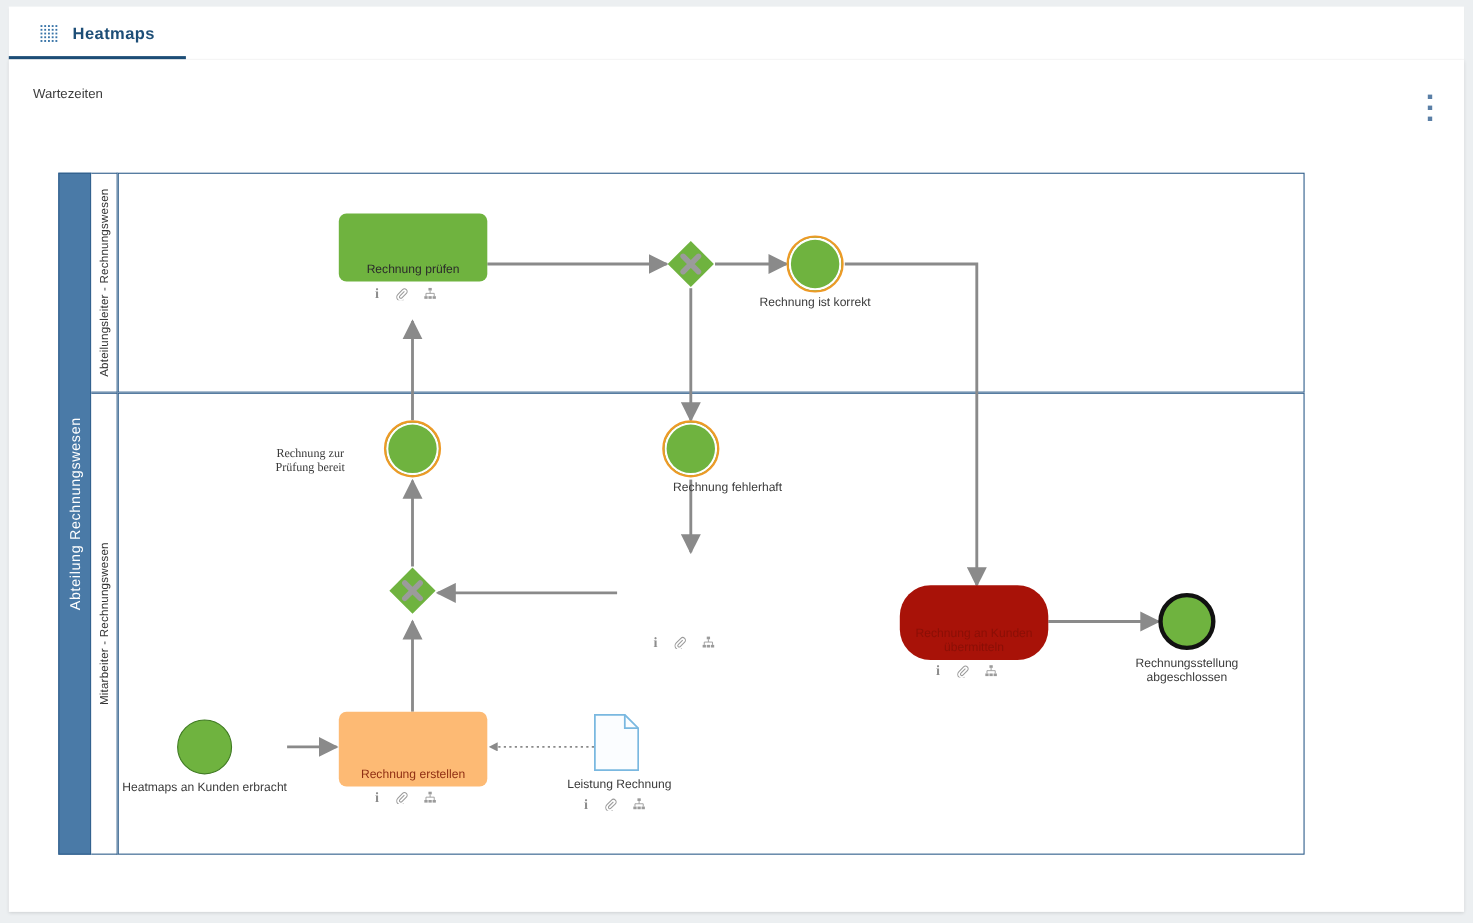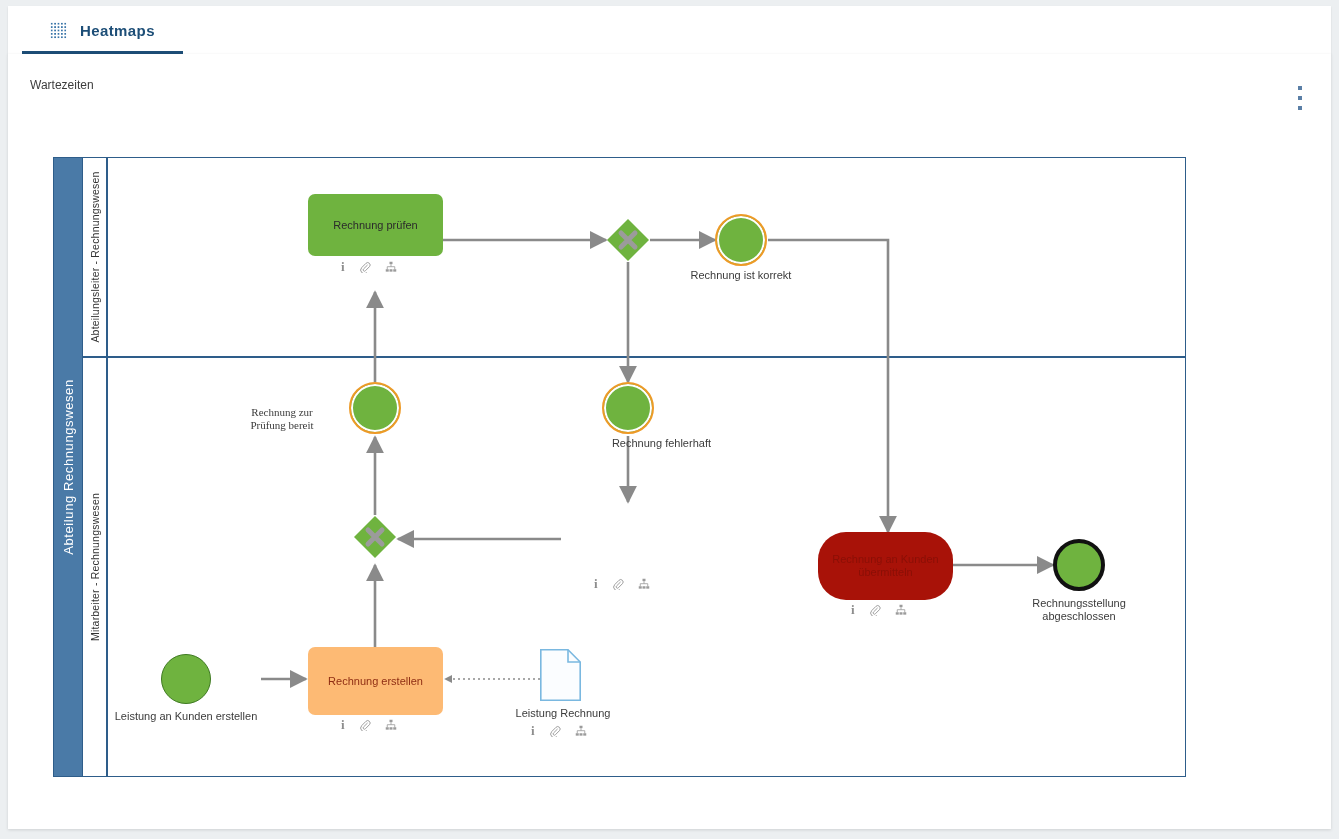--- a/index.html
+++ b/index.html
@@ -31,21 +31,21 @@
     display: flex;
     align-items: center;
     gap: 13px;
     padding: 0 28px;
     cursor: pointer;
     font-size: 15px;
     letter-spacing: .4px;
     color: #9e9e9e;
     position: relative;
   }
-  .tab.active { color: #1d4e77; font-weight: bold; margin-left: 14px; }
+  .tab.active { color: #1d4e77; font-weight: bold; }
   .tab.active::after {
     content: "";
     position: absolute;
     left: 0; right: 0; bottom: 0;
     height: 3px;
     background: #1d4e77;
   }
   .tab .tablabel { white-space: nowrap; }
 
   
@@ -150,26 +150,26 @@
     border: 1px solid #2e5d8a;
     background: #ffffff;
   }
 
   
   .task {
     position: absolute;
     box-sizing: border-box;
     border-radius: 7px;
     display: flex;
-    align-items: center;
+    align-items: flex-end;
     justify-content: center;
     text-align: center;
     font-size: 11px;
     line-height: 13px;
-    padding: 20px 8px;
+    padding: 4px 8px;
     cursor: pointer;
   }
   .task.dark-text { color: #2b2b2b; }
   .task.red-text  { color: #8f2e13; }
   .task.darkred-text { color: #8a0f06; }
 
   .ev {
     position: absolute;
     border-radius: 50%;
     box-sizing: border-box;
@@ -364,21 +364,21 @@
               <path d="M8 4.2v3.4M3 11v-3.4h10V11" fill="none" stroke="#9b9b9b" stroke-width="1.1"></path>
             </svg>
         </span>
       </div>
 
       <div class="ev" style="left:1000px; top:382px; width:52px; height:52px; background:#6fb33f; border:4px solid #111111;"></div>
       <div class="bpmn-label" style="left:966px; top:440px; width:120px;">Rechnungsstellung
 abgeschlossen</div>
 
       <div class="ev" style="left:108px; top:497px; width:50px; height:50px; background:#6fb33f; border:1.5px solid #3f7a22;"></div>
-      <div class="bpmn-label" style="left:43px; top:553px; width:180px;">Leistung an Kunden erstellen</div>
+      <div class="bpmn-label" style="left:43px; top:553px; width:180px;">Heatmaps an Kunden erbracht</div>
 
       <div class="task red-text" style="left:255px; top:490px; width:135px; height:68px; background:#fdba74;">
         <span>Rechnung erstellen</span>
       </div>
       <div class="markers" style="left:288px; top:562px;">
         <span class="mk mk-i">i</span>
         <span class="mk">
           <svg width="12" height="12" viewBox="0 0 16 16">
               <path d="M11.5 5.2 6.1 10.6a1.7 1.7 0 1 0 2.4 2.4l5.4-5.4a3.2 3.2 0 1 0-4.6-4.5L3.7 8.7a4.8 4.8 0 0 0 6.8 6.8" fill="none" stroke="#9b9b9b" stroke-width="1.3"></path>
             </svg>

